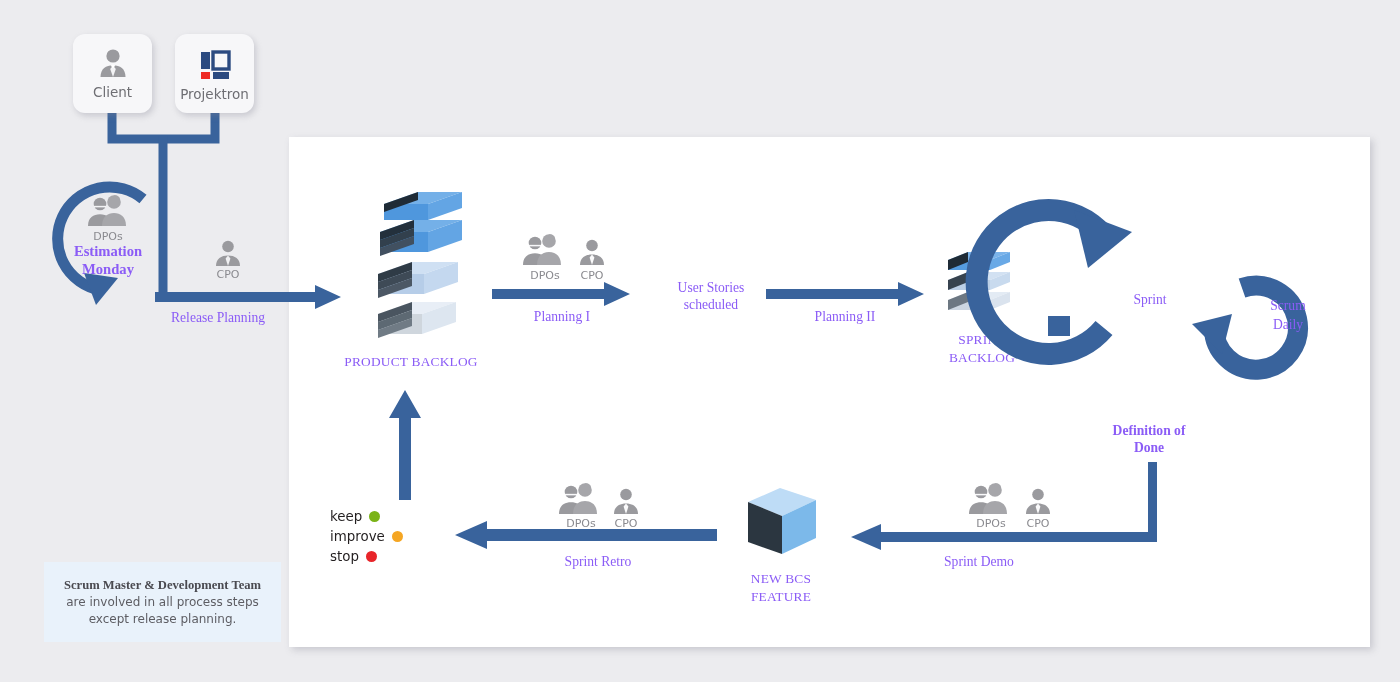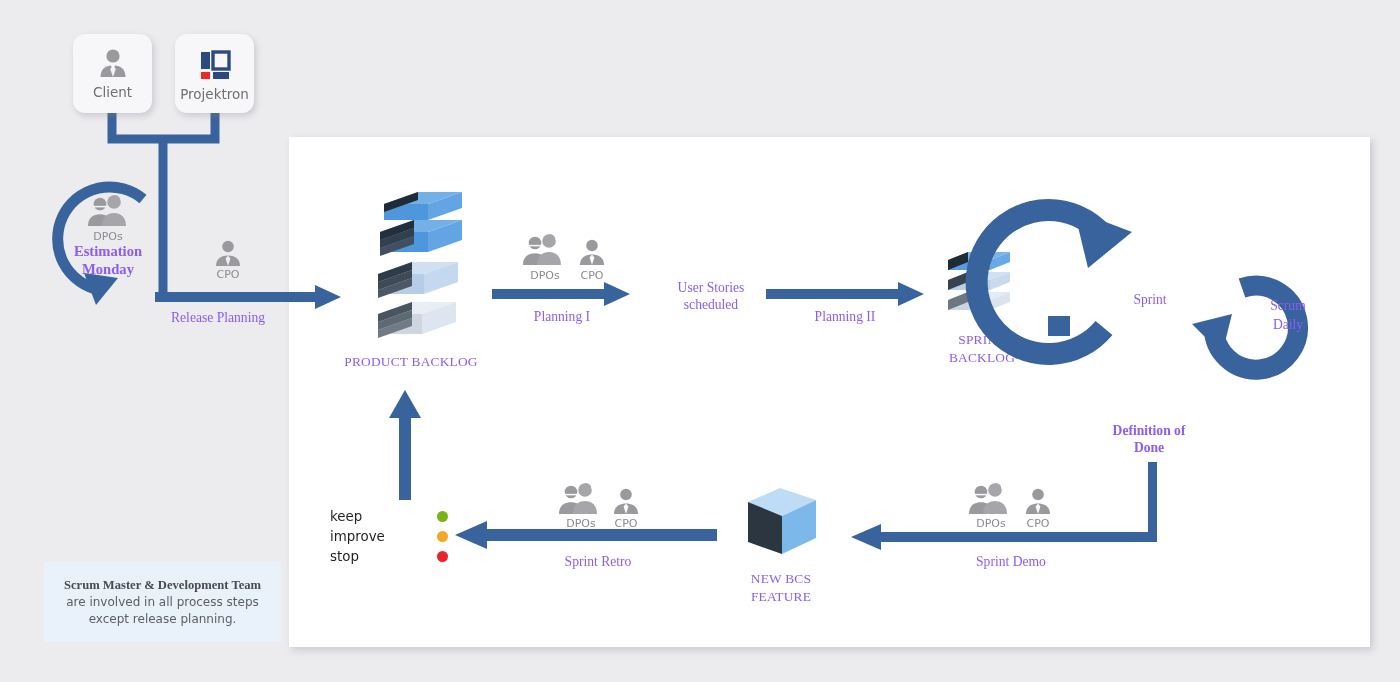--- a/index.html
+++ b/index.html
@@ -52,21 +52,21 @@
   #note{
     left:44px;top:562px;width:237px;height:80px;
     background:#e9f2fb;
     display:flex;flex-direction:column;align-items:center;justify-content:center;
     box-sizing:border-box;padding:4px 6px;
   }
   #note .n1{font-size:12.6px;font-weight:bold;color:#4a4a50;line-height:1.38;font-family:Liberation Serif, serif;}
   #note .n2{font-size:12px;color:#5d5d63;line-height:1.38;text-align:center;}
 
   
-  .legrow{display:flex;align-items:center;justify-content:space-between;height:20px;}
+  .legrow{display:flex;align-items:center;justify-content:flex-start;height:20px;}
   .legrow .t{font-size:13.4px;color:#231f20;margin-right:7px;}
   .dot{width:11px;height:11px;border-radius:50%;display:inline-block;}
 
   svg{display:block;overflow:visible;}
 </style>
 </head>
 <body>
 
 <div id="stage">
 
@@ -245,21 +245,21 @@
     <path d="M17,34 C17,24.8 22.6,21 29,21 C35.4,21 41,24.8 41,34 Z" fill="#a6a6aa"></path>
     <path d="M9,14.6 L21,14.6" stroke="#fafafb" stroke-width="1.5"></path>
   </svg>
   <div class="abs rolelbl" style="left:965px;top:517px;width:52px;">DPOs</div>
   <svg class="abs" style="left:1022px;top:485px;width:32px;height:33px;">
     <circle cx="16" cy="9.5" r="5.8" fill="#9a9a9e"></circle>
     <path d="M4,29 C4,21.6 9.2,18.4 16,18.4 C22.8,18.4 28,21.6 28,29 Z" fill="#9a9a9e"></path>
     <path d="M16,18.6 L13.6,21.6 L16,29 L18.4,21.6 Z" fill="#fafafb"></path>
   </svg>
   <div class="abs rolelbl" style="left:1012px;top:517px;width:52px;">CPO</div>
-  <div class="abs lbl" style="left:941px;top:554px;width:140px;text-align:center;">Sprint Demo</div>
+  <div class="abs lbl" style="left:909px;top:554px;width:140px;text-align:center;">Sprint Demo</div>
 
   <svg class="abs" style="left:744px;top:486px;width:76px;height:76px;">
     <path d="M4,16 L36,2 L72,14 L38,30 Z" fill="#bedcf6"></path>
     <path d="M4,16 L38,30 L38,68 L4,56 Z" fill="#2b3640"></path>
     <path d="M38,30 L72,14 L72,52 L38,68 Z" fill="#7cb9ea"></path>
   </svg>
   <div class="abs lbl bk" style="left:716px;top:571px;width:130px;text-align:center;">NEW BCS</div>
   <div class="abs lbl bk" style="left:716px;top:589px;width:130px;text-align:center;">FEATURE</div>
 
   <svg class="abs" style="left:455px;top:521px;width:262px;height:28px;">

